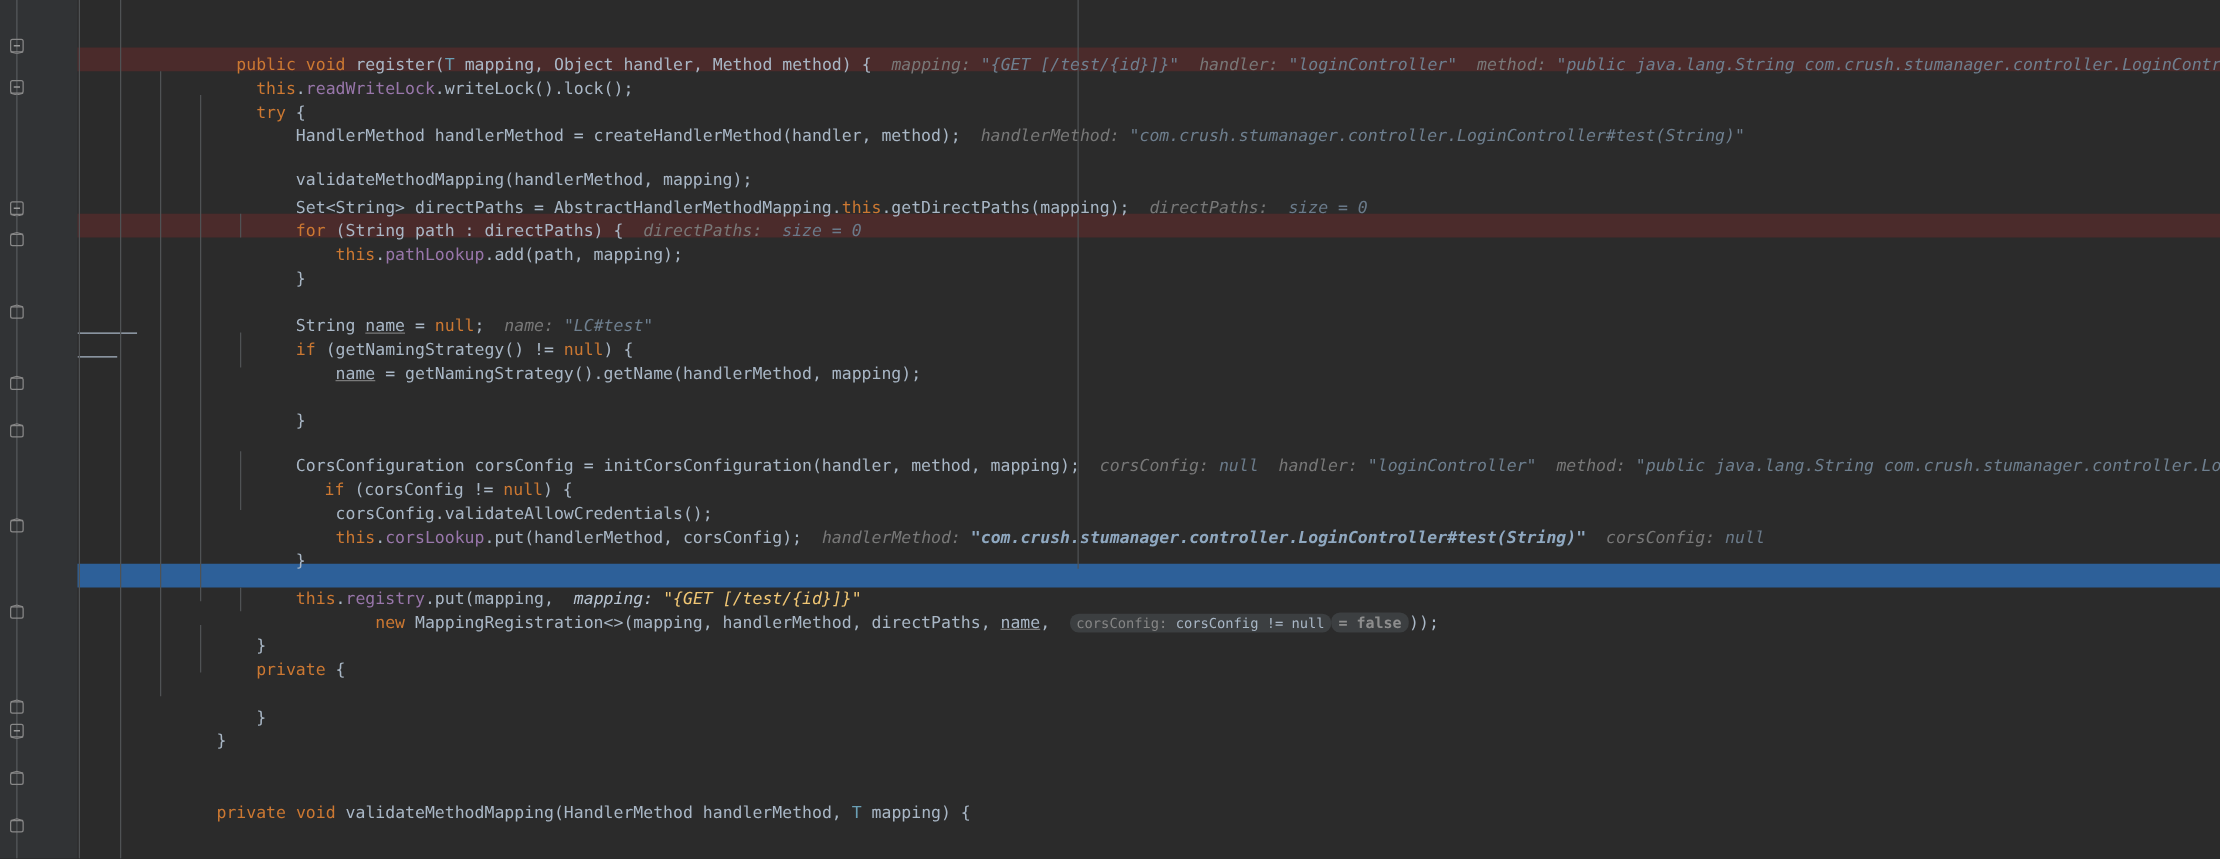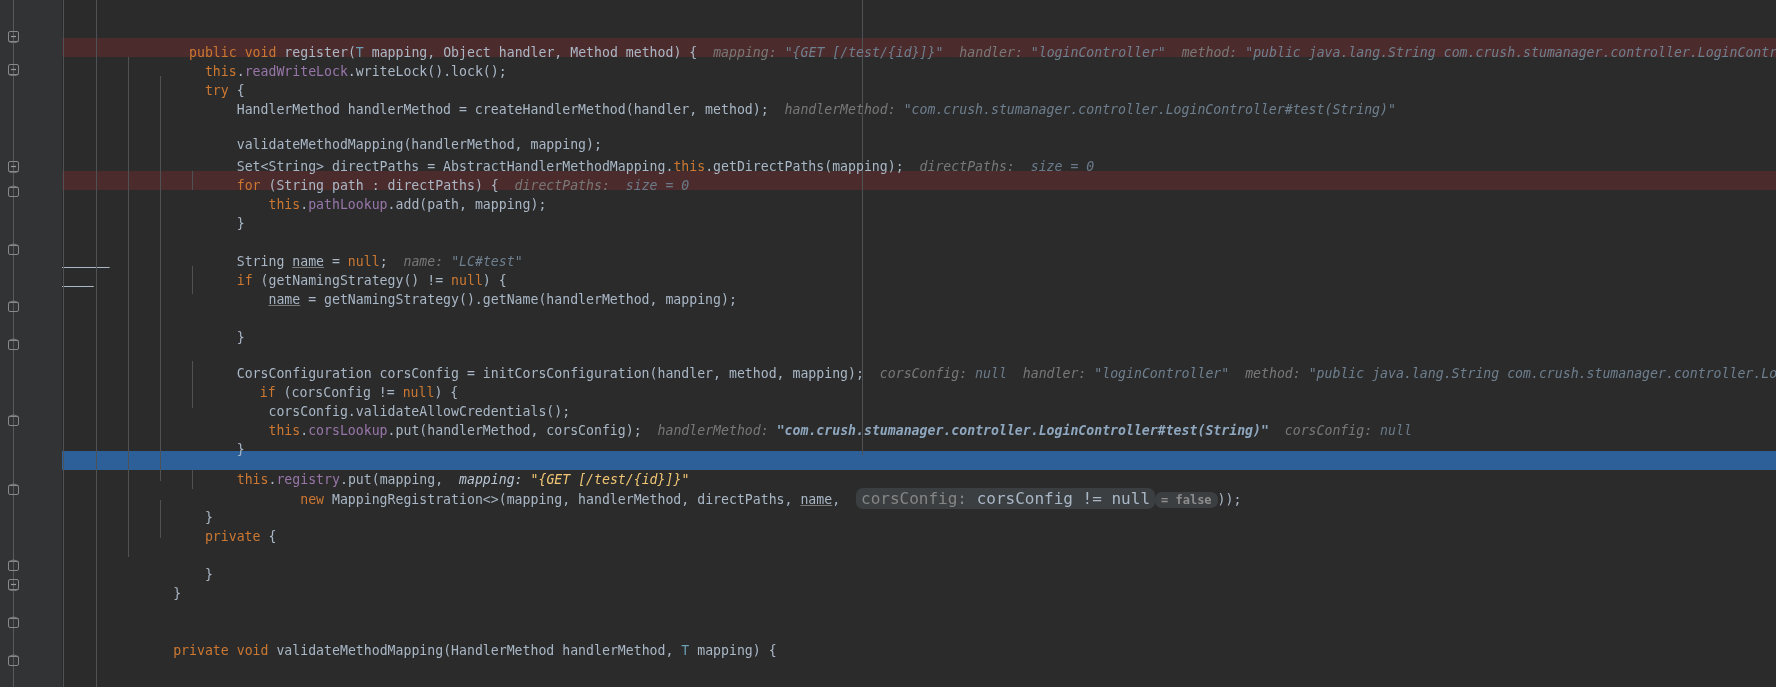--- a/index.html
+++ b/index.html
@@ -100,21 +100,21 @@
   .hint-blue-lbl { color: #b9c6d4; font-style: italic; }
   .hint-blue-val { color: #dfe7ef; font-style: italic; }
 
   
   .chip {
     background: #3c3f41;
     border-radius: 7px;
     padding: 1px 5px 1px 5px;
     color: #868686;
     font-style: normal;
-    font-size: 16px;
+    font-size: 11px;
   }
   .chip-tail {
     background: #3c3f41;
     border-radius: 7px;
     padding: 1px 6px;
     color: #8d8d8d;
     font-size: 12px;
     font-weight: bold;
   }
 </style>

